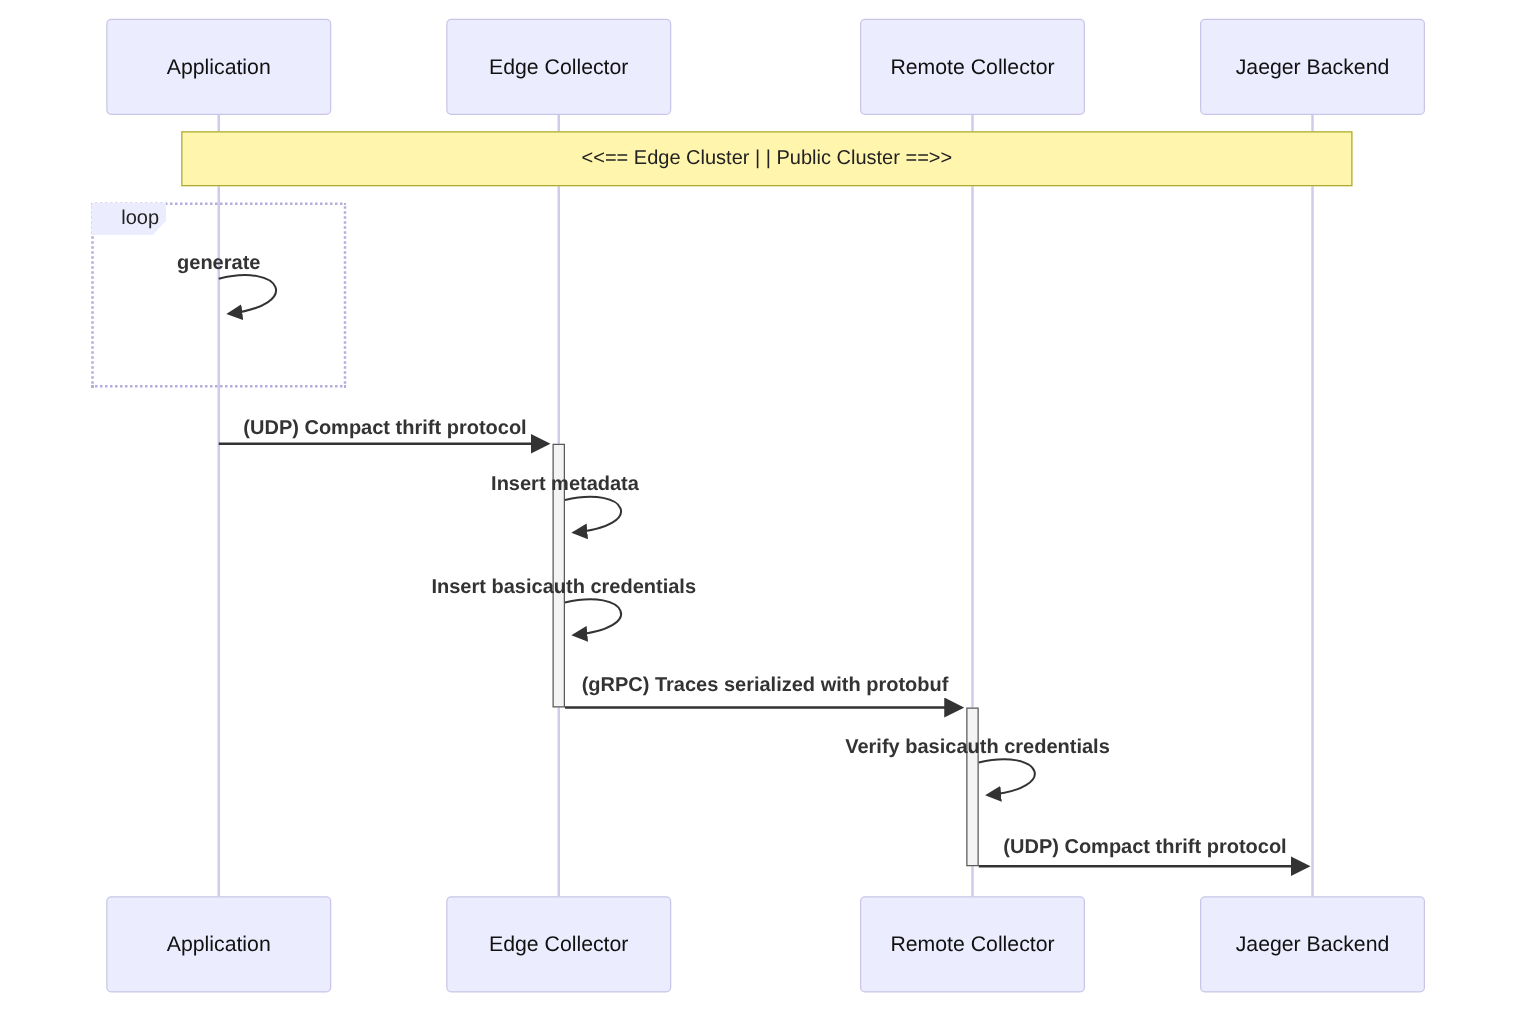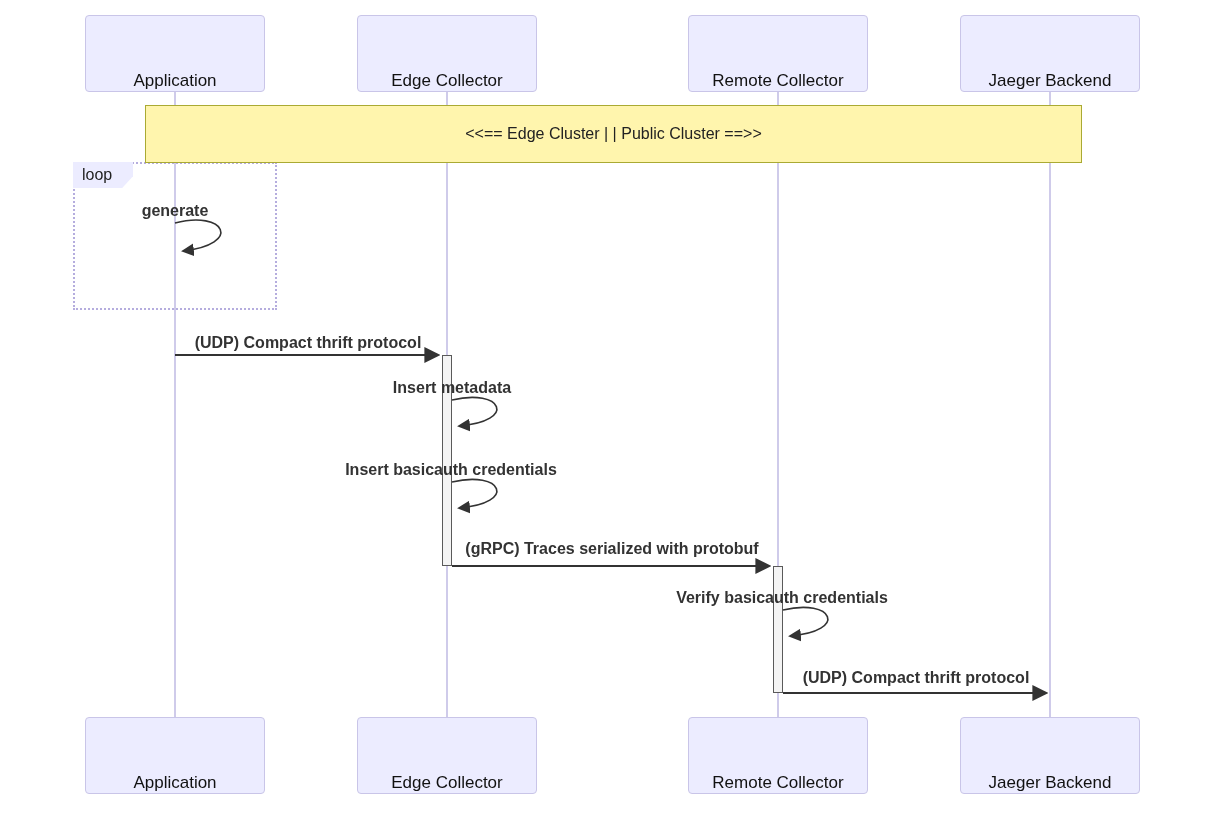--- a/index.html
+++ b/index.html
@@ -1,29 +1,29 @@
 <!DOCTYPE html>
 <html style="--actor-fill: #ECECFF; --actor-border: #C9C5E8; --lifeline: #CFCBEA; --note-fill: #FFF5AD; --note-border: #AAAA33; --activation-fill: #F4F4F4; --activation-border: #5A5A5A; --loop-border: #B5ADDE; --label-fill: #ECECFF; --message-text: #333333; --arrow: #333333;"><head>
 <meta charset="utf-8">
 <style>
   html,body{margin:0;padding:0;background:#ffffff;}
   .stage{position:relative;width:1214px;height:819px;background:#fff;overflow:hidden;
          font-family:"Liberation Sans", sans-serif;}
   .lifeline{position:absolute;width:2px;top:92px;height:625px;background:var(--lifeline);}
   .actor{position:absolute;width:180px;height:77px;background:var(--actor-fill);
          border:1px solid var(--actor-border);border-radius:4px;display:flex;
-         align-items:flex-end;justify-content:center;font-size:17px;color:#111;box-sizing:border-box;}
-  .note{position:absolute;left:145px;top:105px;width:937px;height:58px;background:var(--note-fill);
+         align-items:center;justify-content:center;font-size:17px;color:#111;box-sizing:border-box;}
+  .note{position:absolute;left:145px;top:105px;width:937px;height:44px;background:var(--note-fill);
         border:1px solid var(--note-border);display:flex;align-items:center;justify-content:center;
         font-size:16px;color:#222;box-sizing:border-box;}
   .loopbox{position:absolute;left:73px;top:162px;width:204px;height:148px;
            border:2px dotted var(--loop-border);box-sizing:border-box;}
   .looplabel{position:absolute;left:73px;top:162px;width:60px;height:26px;background:var(--label-fill);
              clip-path:polygon(0 0,100% 0,100% 55%,82% 100%,0 100%);
-             font-size:16px;color:#222;display:flex;align-items:center;padding-left:9px;box-sizing:border-box;}
+             font-size:16px;color:#222;display:flex;align-items:center;padding-left:24px;box-sizing:border-box;}
   .activation{position:absolute;width:10px;background:var(--activation-fill);
               border:1px solid var(--activation-border);box-sizing:border-box;}
   .msg{position:absolute;width:400px;text-align:center;font-size:16px;font-weight:bold;
        color:var(--message-text);white-space:nowrap;}
   svg.overlay{position:absolute;left:0;top:0;pointer-events:none;}
   svg.overlay .shaft{stroke:var(--arrow);stroke-width:2;fill:none;}
   svg.overlay .selfloop{stroke:var(--arrow);stroke-width:1.6;fill:none;}
   svg.overlay .head{fill:var(--arrow);}
 </style>
 </head>

